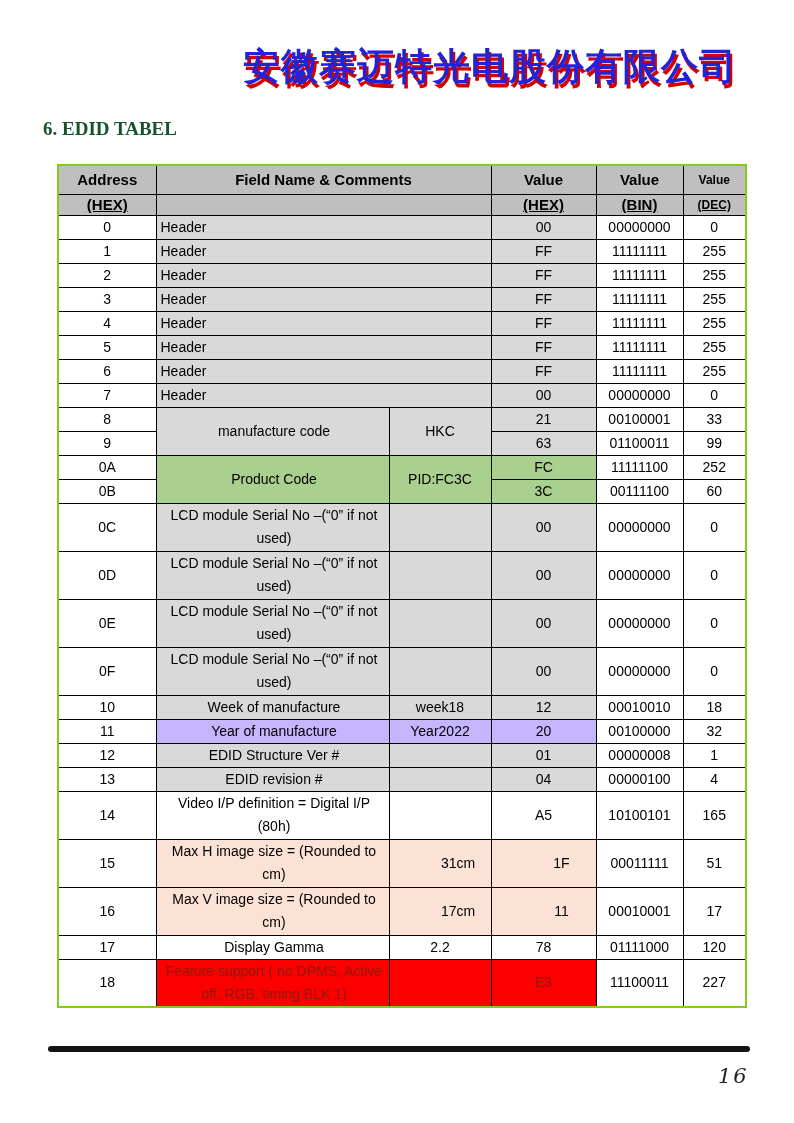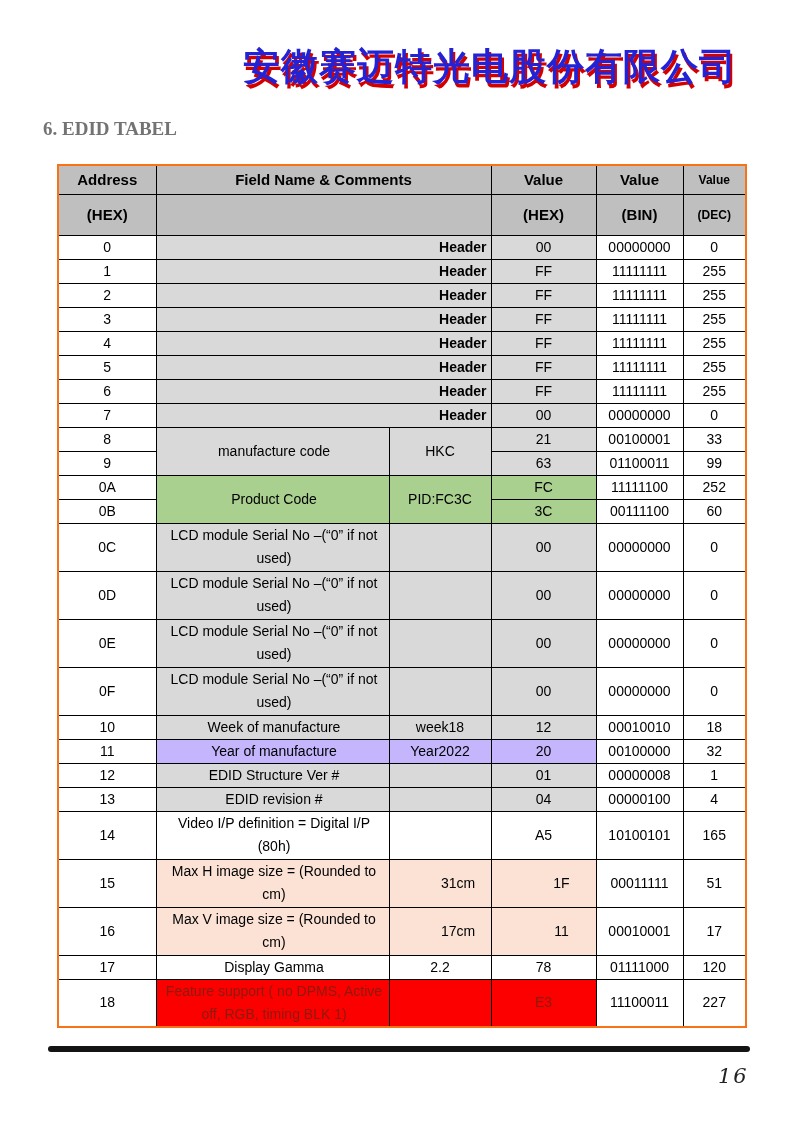--- a/index.html
+++ b/index.html
@@ -14,34 +14,34 @@
   .logo-text { margin-left:4px; color:#16365c; line-height:1; }
   .logo-cn { font-size:20px; font-weight:bold; letter-spacing:1px; }
   .logo-en { font-size:23px; font-weight:bold; letter-spacing:0.5px; margin-top:1px; }
   .company-title {
     position:absolute; left:243px; top:42px; width:540px;
     font-size:37px; font-weight:bold; color:#2222d6; letter-spacing:1px;
     text-shadow:2px 4px 0 #d40000; white-space:nowrap;
   }
   .section-title {
     position:absolute; left:43px; top:118px;
-    font-family:"Liberation Serif", serif; font-weight:bold; font-size:19px; color:#737373;
+    font-family:"Liberation Serif", serif; font-weight:bold; font-size:19px; color:#14532d;
   }
   
   .edid-table-wrap { position:absolute; left:57px; top:164px; }
   table { border-collapse:collapse; table-layout:fixed; width:688px; }
   th, td { border:1px solid #000; overflow:hidden; vertical-align:middle; }
-  table { border:2px solid #f97316; }
+  table { border:2px solid #84cc16; }
   thead th { background:#bfbfbf; font-weight:bold; font-size:15px; text-align:center; color:#000; }
   thead th.small { font-size:12px; }
   thead tr.hrow1 { height:29px; }
-  thead tr.hrow2 { height:41px; }
+  thead tr.hrow2 { height:21px;text-decoration:underline; }
   tbody td { font-size:14px; text-align:center; color:#000; background:#fff; line-height:23px; }
   tbody td.field { text-align:center; padding-left:7px; padding-right:4px; }
-  tbody td.field.center { text-align:right; padding-left:12px;font-weight:bold; }
+  tbody td.field.center { text-align:left; padding-left:4px; }
   tbody tr.h1 { height:24px; }
   tbody tr.h2 { height:48px;margin-left:36px; }
   td.bg-gray  { background:#d9d9d9; }
   td.bg-green { background:#a9d08e; }
   td.bg-blue  { background:#c4b5fd; }
   td.bg-peach { background:#fbe2d5;padding-left:36px; }
   td.bg-white { background:#ffffff; }
   td.bg-red   { background:#fc0000; color:#8b1a10; }
   
   .bottom-rule { position:absolute; left:48px; top:1046px; width:702px; height:6px; background:#141414; border-radius:3px; }

